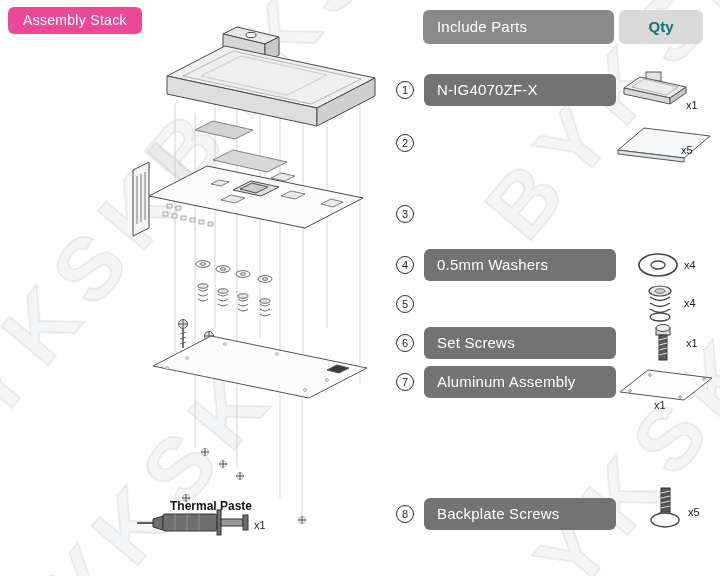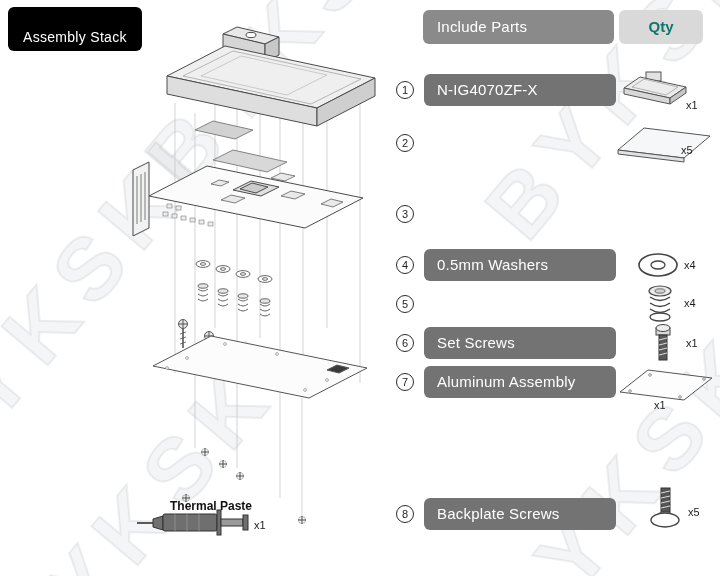--- a/index.html
+++ b/index.html
@@ -11,22 +11,22 @@
   .watermark {
     position:absolute; z-index:0; pointer-events:none; white-space:nowrap;
     font-weight:700; font-size:88px; letter-spacing:14px;
     color:rgba(150,156,162,0.10); -webkit-text-stroke:2px rgba(150,156,162,0.16);
     transform:rotate(-50deg);
   }
 
   
   .badge {
     position:absolute; left:8px; top:7px; z-index:3;
-    background:#000000; color:#ffffff; font-size:14px;
-    padding:22px 15px 6px; border-radius:6px; letter-spacing:0.3px;
+    background:#ec4899; color:#ffffff; font-size:14px;
+    padding:5px 15px 6px; border-radius:6px; letter-spacing:0.3px;
   }
   .hdr-parts {
     position:absolute; left:423px; top:10px; width:191px; height:34px; z-index:3;
     background:#8a8a8a; color:#ffffff; border-radius:6px;
     font-size:15px; line-height:34px; padding-left:14px; letter-spacing:0.2px;
   }
   .hdr-qty {
     position:absolute; left:619px; top:10px; width:84px; height:34px; z-index:3;
     background:#d9d9d9; color:#0f766e; border-radius:6px;
     font-size:15px; font-weight:bold; line-height:34px; text-align:center;

